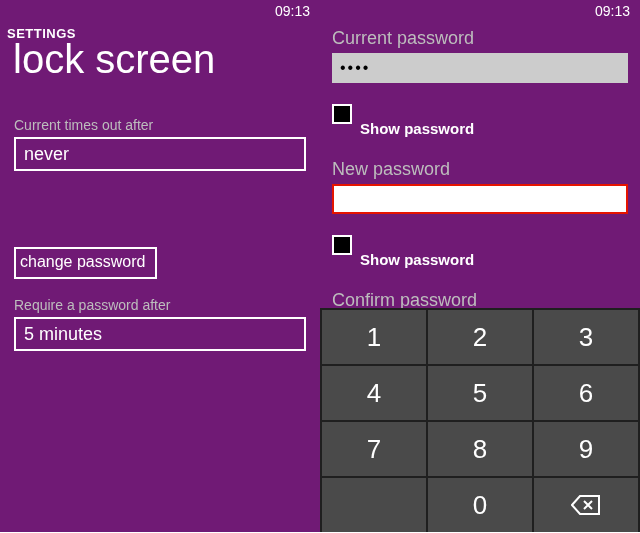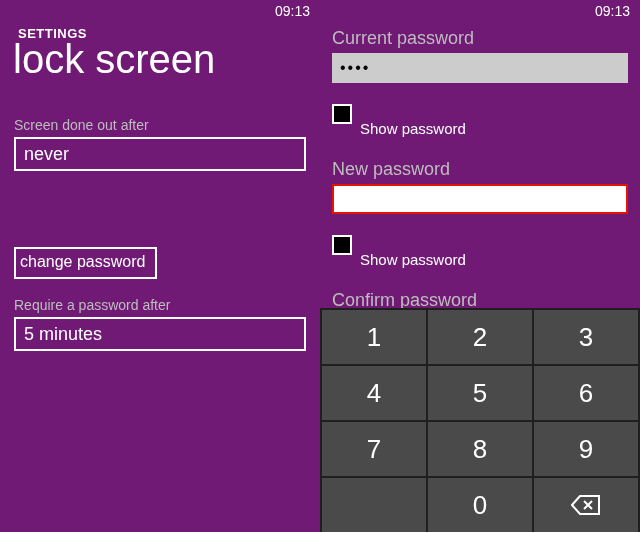--- a/index.html
+++ b/index.html
@@ -1,40 +1,40 @@
 <!DOCTYPE html>
 <html><head>
 <meta charset="utf-8">
 <style>
   * { box-sizing: border-box; margin: 0; padding: 0; }
   html, body { width: 640px; height: 533px; background: #fff; font-family: "Segoe UI", "Segoe WP", Arial, sans-serif; overflow: hidden; }
   .screens { display: flex; width: 640px; height: 533px; }
   .screen { width: 320px; height: 532px; background: #701a75; color: #fff; position: relative; overflow: hidden; }
   .statusbar { display: flex; justify-content: flex-end; align-items: center; height: 20px; padding: 2px 10px 0 0; font-size: 14px; font-weight: 300; }
   
-  .hdr-small { font-size: 13px; font-weight: 600; letter-spacing: 0.5px; padding: 6px 0 0 18px; color: #fff; }
+  .hdr-small { font-size: 13px; font-weight: 600; letter-spacing: 0.5px; padding: 6px 0 0 7px; color: #fff; }
   .hdr-big { font-size: 40px; font-weight: 300; line-height: 1; padding: 0 0 0 13px; margin-top: -2px; }
   .section-label { font-size: 14px; font-weight: 300; color: #bdbdbd; padding: 0 0 4px 14px; }
   .select-box { margin: 0 14px; border: 2px solid #fff; height: 34px; display: flex; align-items: center; padding: 0 8px; font-size: 18px; font-weight: 300; }
   .block { margin-top: 38px; }
   .block.tight { margin-top: 18px; }
   .pwd-row { display: flex; justify-content: space-between; align-items: flex-end; padding: 0 14px; }
   .pwd-row .lbl { font-size: 14px; font-weight: 300; color: #bdbdbd; }
   .pwd-row .state { font-size: 22px; font-weight: 300; line-height: 1.1; margin-top: 2px; }
   .toggle { width: 64px; height: 24px; border: 2px solid #fff; display: flex; background: #000; position: relative; }
   .toggle .fill { background: #e51400; flex: 1; }
   .toggle .thumb { width: 12px; background: #fff; }
   .btn-box { display: inline-block; border: 2px solid #fff; padding: 4px 10px 6px 4px; font-size: 16px; font-weight: 300; margin: 14px 0 0 14px; }
   
   .field-label { font-size: 18px; font-weight: 300; color: #bdbdbd; padding: 0 0 4px 12px; }
   .text-input { margin: 0 12px; height: 30px; background: #ccc; color: #000; font-size: 16px; padding: 4px 8px; display: flex; align-items: center; letter-spacing: 2px; }
   .text-input.focused { border: 2px solid #e51400; background: #fff; }
   .check-row { display: flex; align-items: center; gap: 8px; padding: 8px 0 0 12px; }
   .checkbox { width: 20px; height: 20px; border: 2px solid #fff; background: #000; }
-  .check-text { font-size: 15px; font-weight: 400; margin-top: 29px; }
+  .check-text { font-size: 15px; font-weight: 700; margin-top: 29px; }
   .r-block { margin-top: 8px; }
   .r-block.sp { margin-top: 22px; }
   
   .keypad-area { position: absolute; left: 0; right: 0; bottom: 0; background: #1f1f1f; }
   .keypad { display: grid; grid-template-columns: 1fr 1fr 1fr; gap: 2px; padding: 2px 2px 0 2px; background: #1f1f1f; }
   .key { background: #4a4a4a; color: #fff; height: 54px; display: flex; align-items: center; justify-content: center; font-size: 26px; font-weight: 300; }
   .key.blank { background: #4a4a4a; }
   .key svg { width: 30px; height: 22px; }
   .action-row { display: flex; gap: 10px; padding: 10px 12px 12px 12px; background: #1f1f1f; }
   .action-btn { flex: 1; height: 30px; display: flex; align-items: center; justify-content: center; font-size: 15px; font-weight: 300; }
@@ -47,21 +47,21 @@
 <div class="screens">
 
   <div class="screen">
     <div class="statusbar">
       <span>09:13</span>
     </div>
     <div class="hdr-small">SETTINGS</div>
     <div class="hdr-big">lock screen</div>
 
     <div class="block">
-      <div class="section-label">Screen done out after</div>
+      <div class="section-label">Current times out after</div>
       <div class="select-box">
         <span>never</span>
       </div>
     </div>
 
     <div class="block" style="margin-top:62px;">
       <div class="btn-box">change password</div>
     </div>
 
     <div class="block tight">

